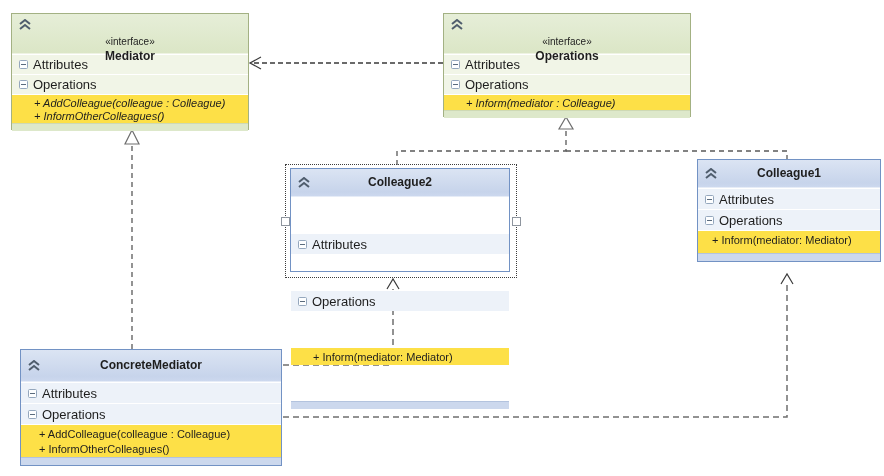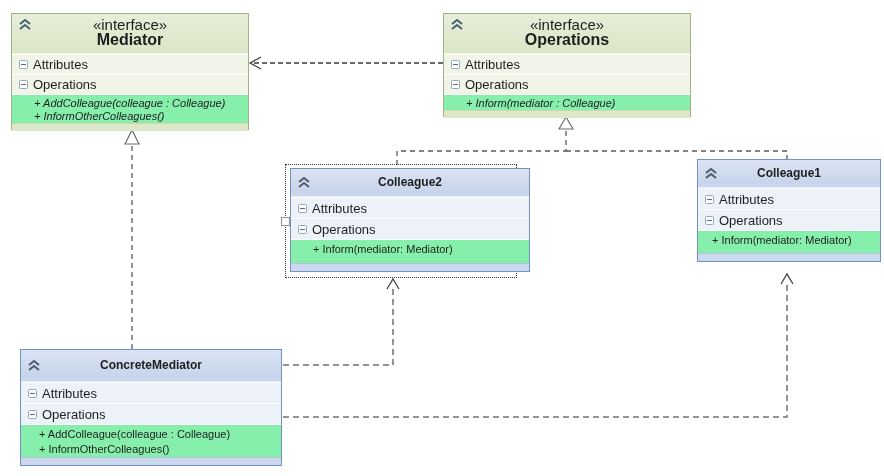--- a/index.html
+++ b/index.html
@@ -11,34 +11,34 @@
 
   
   .uml-box{position:absolute;box-sizing:border-box;border:1px solid;display:flex;flex-direction:column;background:#fff;}
   .uml-box.green{border-color:#a3b183;}
   .uml-box.blue{border-color:#7292c4;}
 
   .box-header{position:relative;text-align:center;flex:0 0 auto;}
   .green .box-header{background:linear-gradient(180deg,#e6eed8 0%,#dbe6c6 100%);border-bottom:1px solid #eef3e3;}
   .blue  .box-header{background:linear-gradient(180deg,#dbe4f3 0%,#c7d4eb 85%,#ccd8ee 100%);border-bottom:1px solid #e6ecf7;}
 
-  .stereotype{display:block;font-size:15px;line-height:12px;padding-top:5px;}
-  .iface-name{display:block;font-size:16px;font-weight:bold;line-height:17px;}
+  .stereotype{display:block;font-size:10px;line-height:12px;padding-top:22px;}
+  .iface-name{display:block;font-size:12px;font-weight:bold;line-height:17px;}
   .cls-name{display:block;font-size:12px;font-weight:bold;}
 
   .chevron{position:absolute;left:6px;top:5px;width:14px;height:11px;cursor:pointer;}
 
   .section-row{display:flex;align-items:center;gap:5px;padding-left:7px;box-sizing:border-box;flex:0 0 auto;}
   .green .section-row{background:#f1f5e7;border-top:1px solid #ffffff;height:20px;}
   .blue  .section-row{background:#edf2f9;border-top:1px solid #ffffff;height:21px;}
   .section-label{font-size:13px;}
 
   .minus-icon{width:9px;height:9px;flex:0 0 auto;cursor:pointer;}
 
-  .ops-area{flex:1 1 auto;background:#86efac;border-top:1px solid #ffffff;padding:2px 2px 0 22px;}
+  .ops-area{flex:1 1 auto;background:#fde047;border-top:1px solid #ffffff;padding:2px 2px 0 22px;}
   .op-line{font-size:11px;white-space:nowrap;}
   .green .op-line{font-style:italic;line-height:13px;}
   .blue  .op-line{line-height:15px;}
 
   .box-footer{flex:0 0 auto;height:7px;}
   .green .box-footer{background:#dde8ca;border-top:1px solid #ced9b4;}
   .blue  .box-footer{background:#ccd8ed;border-top:1px solid #b3c3de;}
 
   
   .selection-rect{position:absolute;border:1px dotted #3c3c3c;background:transparent;}
@@ -141,21 +141,21 @@
     <div class="ops-area">
       <div class="op-line">+ Inform(mediator : Colleague)</div>
     </div>
     <div class="box-footer"></div>
   </div>
 
   <div class="selection-rect" style="left:285px;top:164px;width:230px;height:112px;">
     <div class="handle" style="left:-5px;top:52px;"></div>
     <div class="handle" style="right:-5px;top:52px;"></div>
   </div>
-  <div class="uml-box blue" style="left:290px;top:168px;width:240px;height:104px;">
+  <div class="uml-box blue" style="left:290px;top:168px;width:220px;height:104px;gap:36px;">
     <div class="box-header" style="height:27px;line-height:27px;">
       <svg class="chevron" viewBox="0 0 14 11" style="top:8px;">
         <polyline points="2,5 7,1 12,5" fill="none" stroke="#4f5d6d" stroke-width="2"></polyline>
         <polyline points="2,10 7,6 12,10" fill="none" stroke="#4f5d6d" stroke-width="2"></polyline>
       </svg>
       <span class="cls-name">Colleague2</span>
     </div>
     <div class="section-row">
       <svg class="minus-icon" viewBox="0 0 9 9">
           <rect x="0.5" y="0.5" width="8" height="8" rx="1" fill="#fdfeff" stroke="#95a7bd"></rect>

